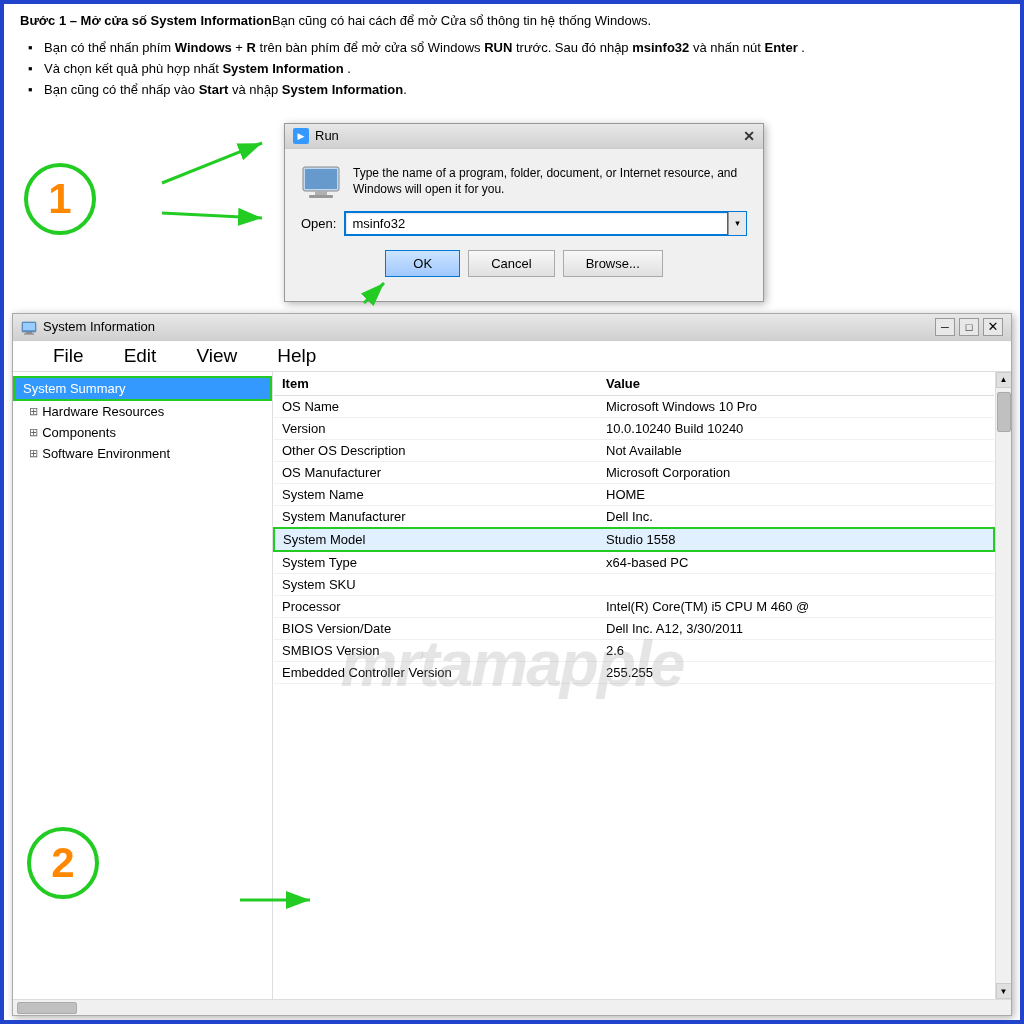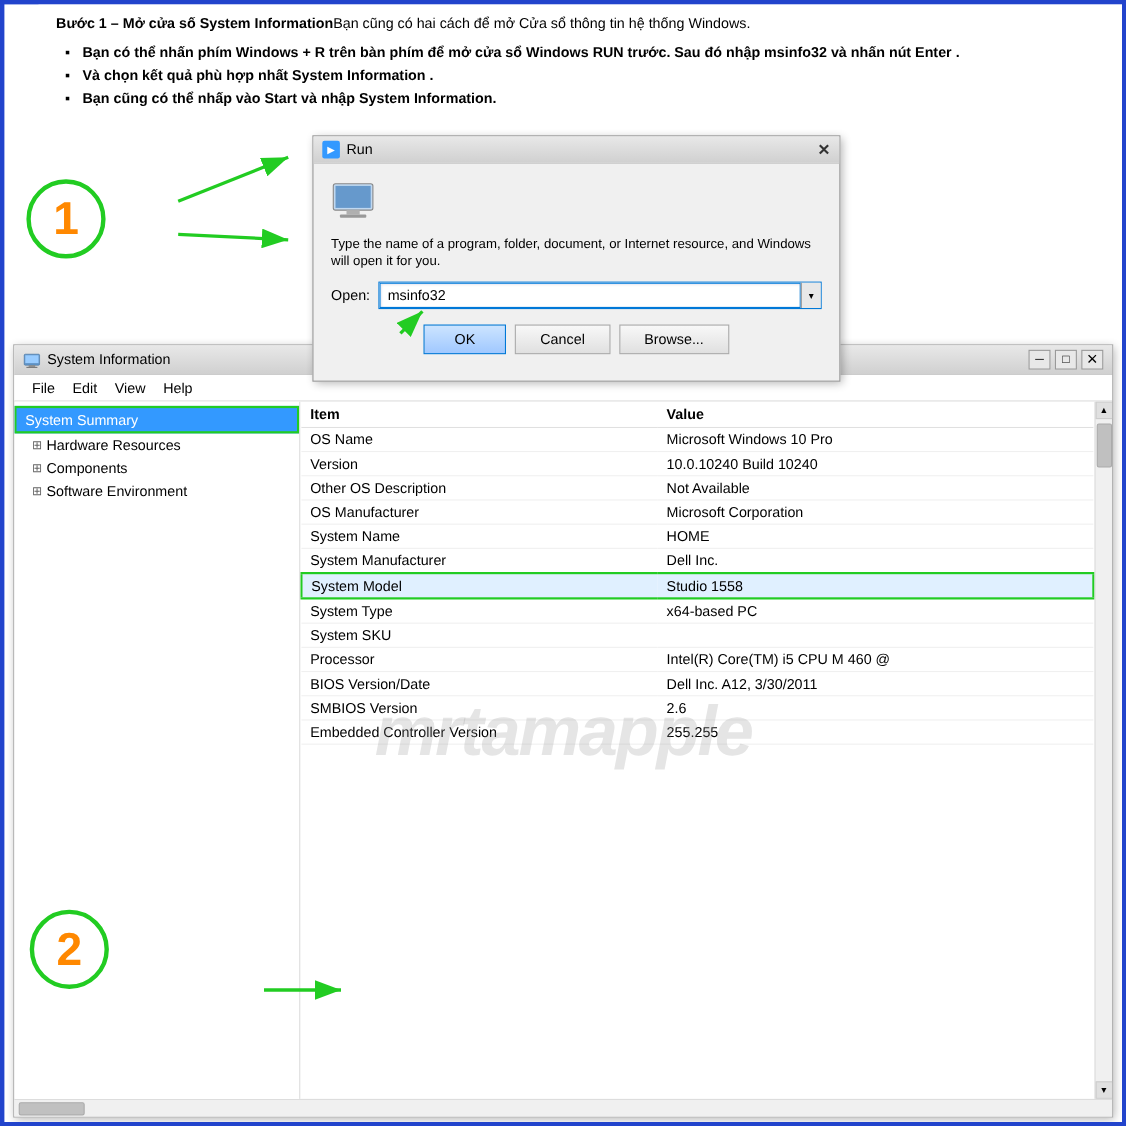--- a/index.html
+++ b/index.html
@@ -33,35 +33,33 @@
       text-transform: uppercase;
       letter-spacing: 1px;
       font-style: italic;
     }
 
     
     .article-area {
       background: white;
       padding: 8px 16px 4px 16px;
       flex-shrink: 0;
-      margin-left: 31px;
     }
     .article-subtitle {
       font-size: 13px;
       margin-bottom: 8px;
       line-height: 1.4;
     }
     .article-subtitle strong {
       font-weight: bold;
     }
     .bullet-list {
       list-style: none;
       padding-left: 8px;
       margin-bottom: 8px;
-      font-weight: bold;
     }
     .bullet-list li {
       font-size: 13px;
       line-height: 1.6;
       padding-left: 16px;
       position: relative;
     }
     .bullet-list li::before {
       content: '▪';
       position: absolute;
@@ -155,21 +153,20 @@
     .run-dialog-body {
       padding: 16px;
       display: flex;
       flex-direction: column;
       gap: 10px;
     }
     .run-dialog-desc {
       display: flex;
       align-items: flex-start;
       gap: 12px;
-      flex-direction: column;
     }
     .run-computer-icon {
       width: 40px;
       height: 36px;
       flex-shrink: 0;
     }
     .run-dialog-desc-text {
       font-size: 12px;
       line-height: 1.4;
     }
@@ -280,23 +277,24 @@
 
     .sysinfo-menubar {
       display: flex;
       gap: 0;
       padding: 2px 8px;
       border-bottom: 1px solid #ddd;
       flex-shrink: 0;
       background: white;
     }
     .menu-item {
-      font-size: 13px;
+      font-size: 19px;
       padding: 2px 8px;
       cursor: pointer;
+      margin-left: 24px;
     }
 
     .sysinfo-body {
       display: flex;
       flex: 1;
       min-height: 0;
       overflow: hidden;
     }
 
     

